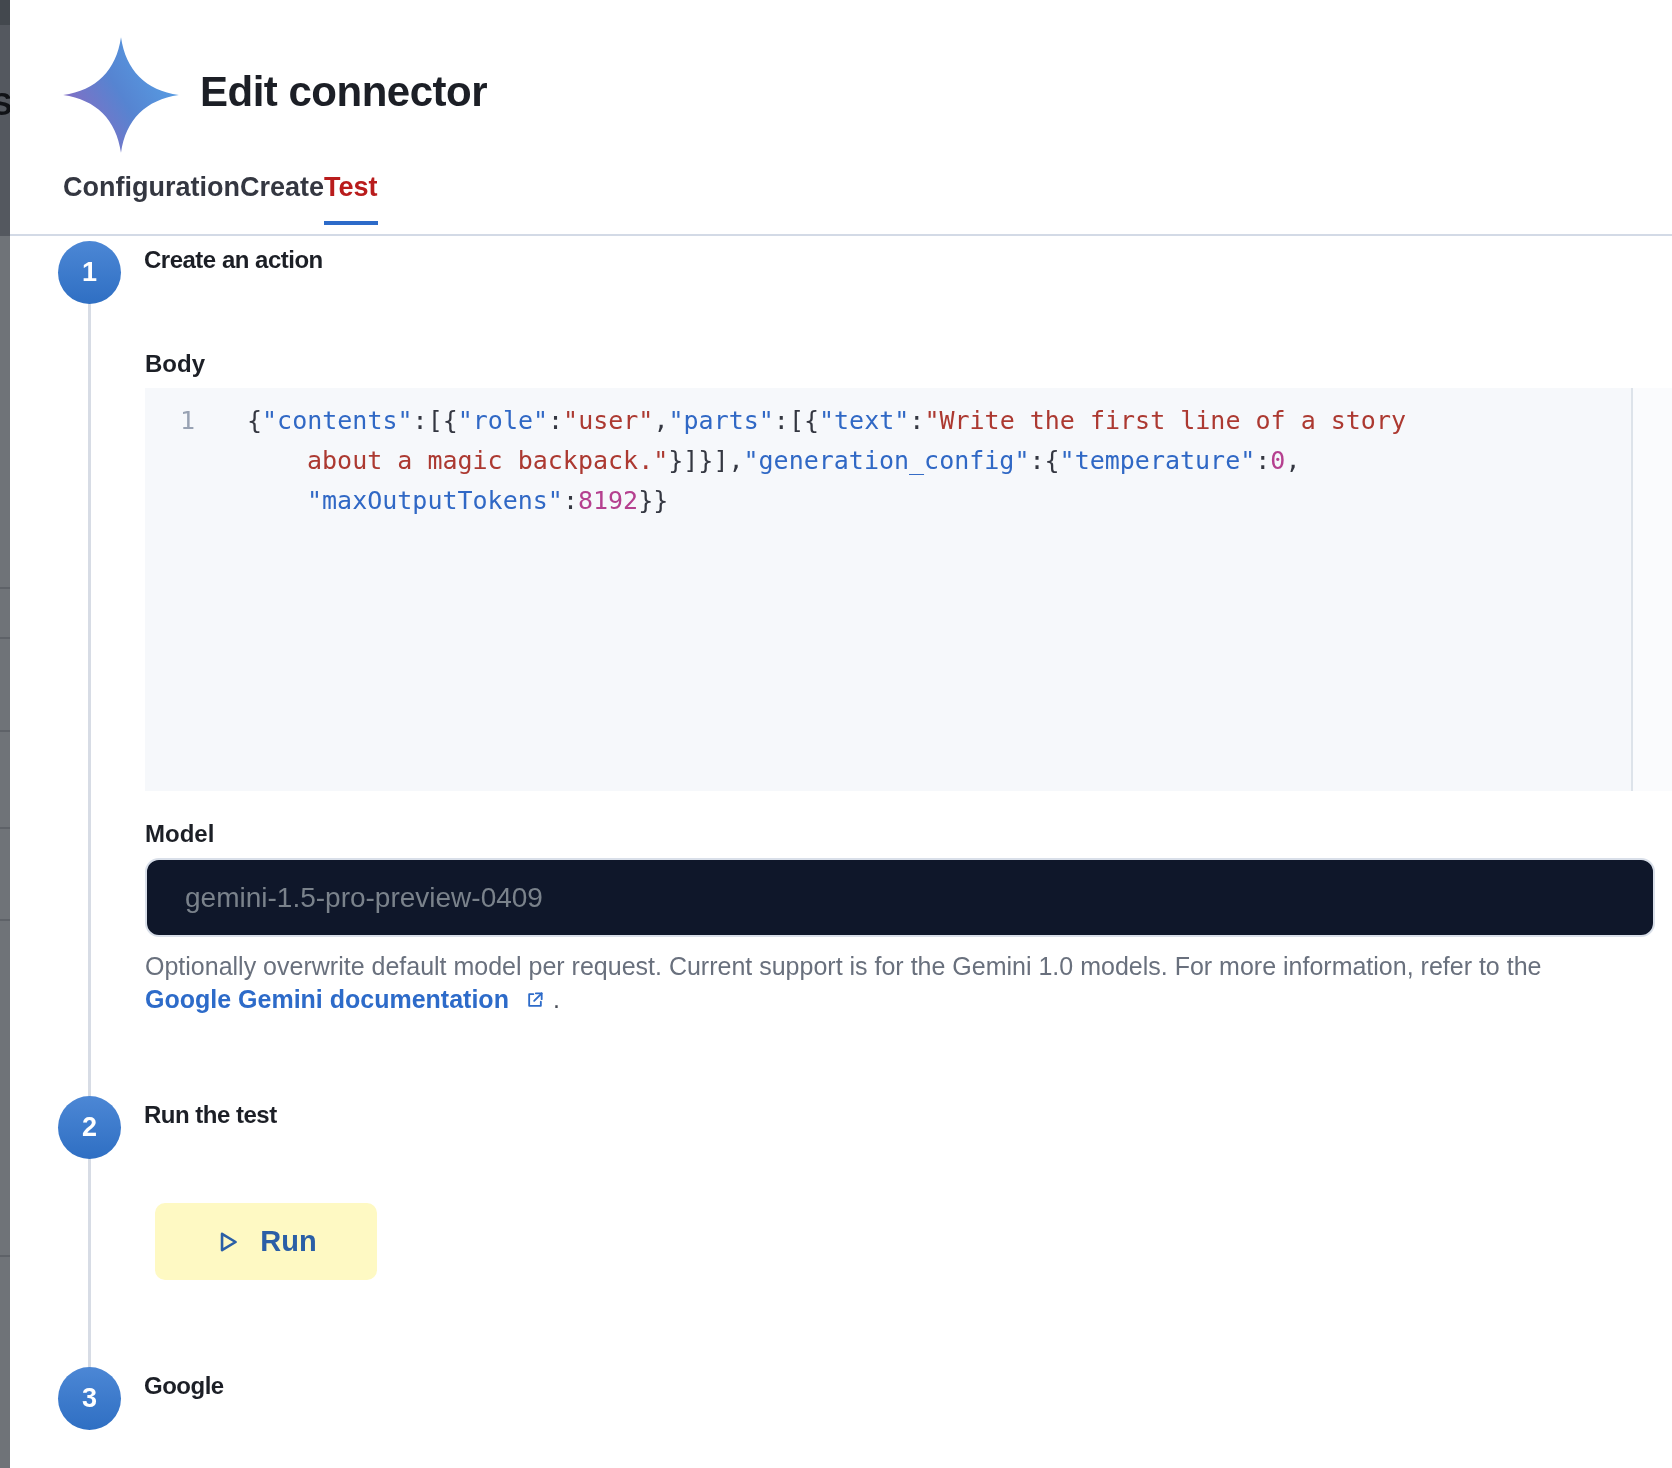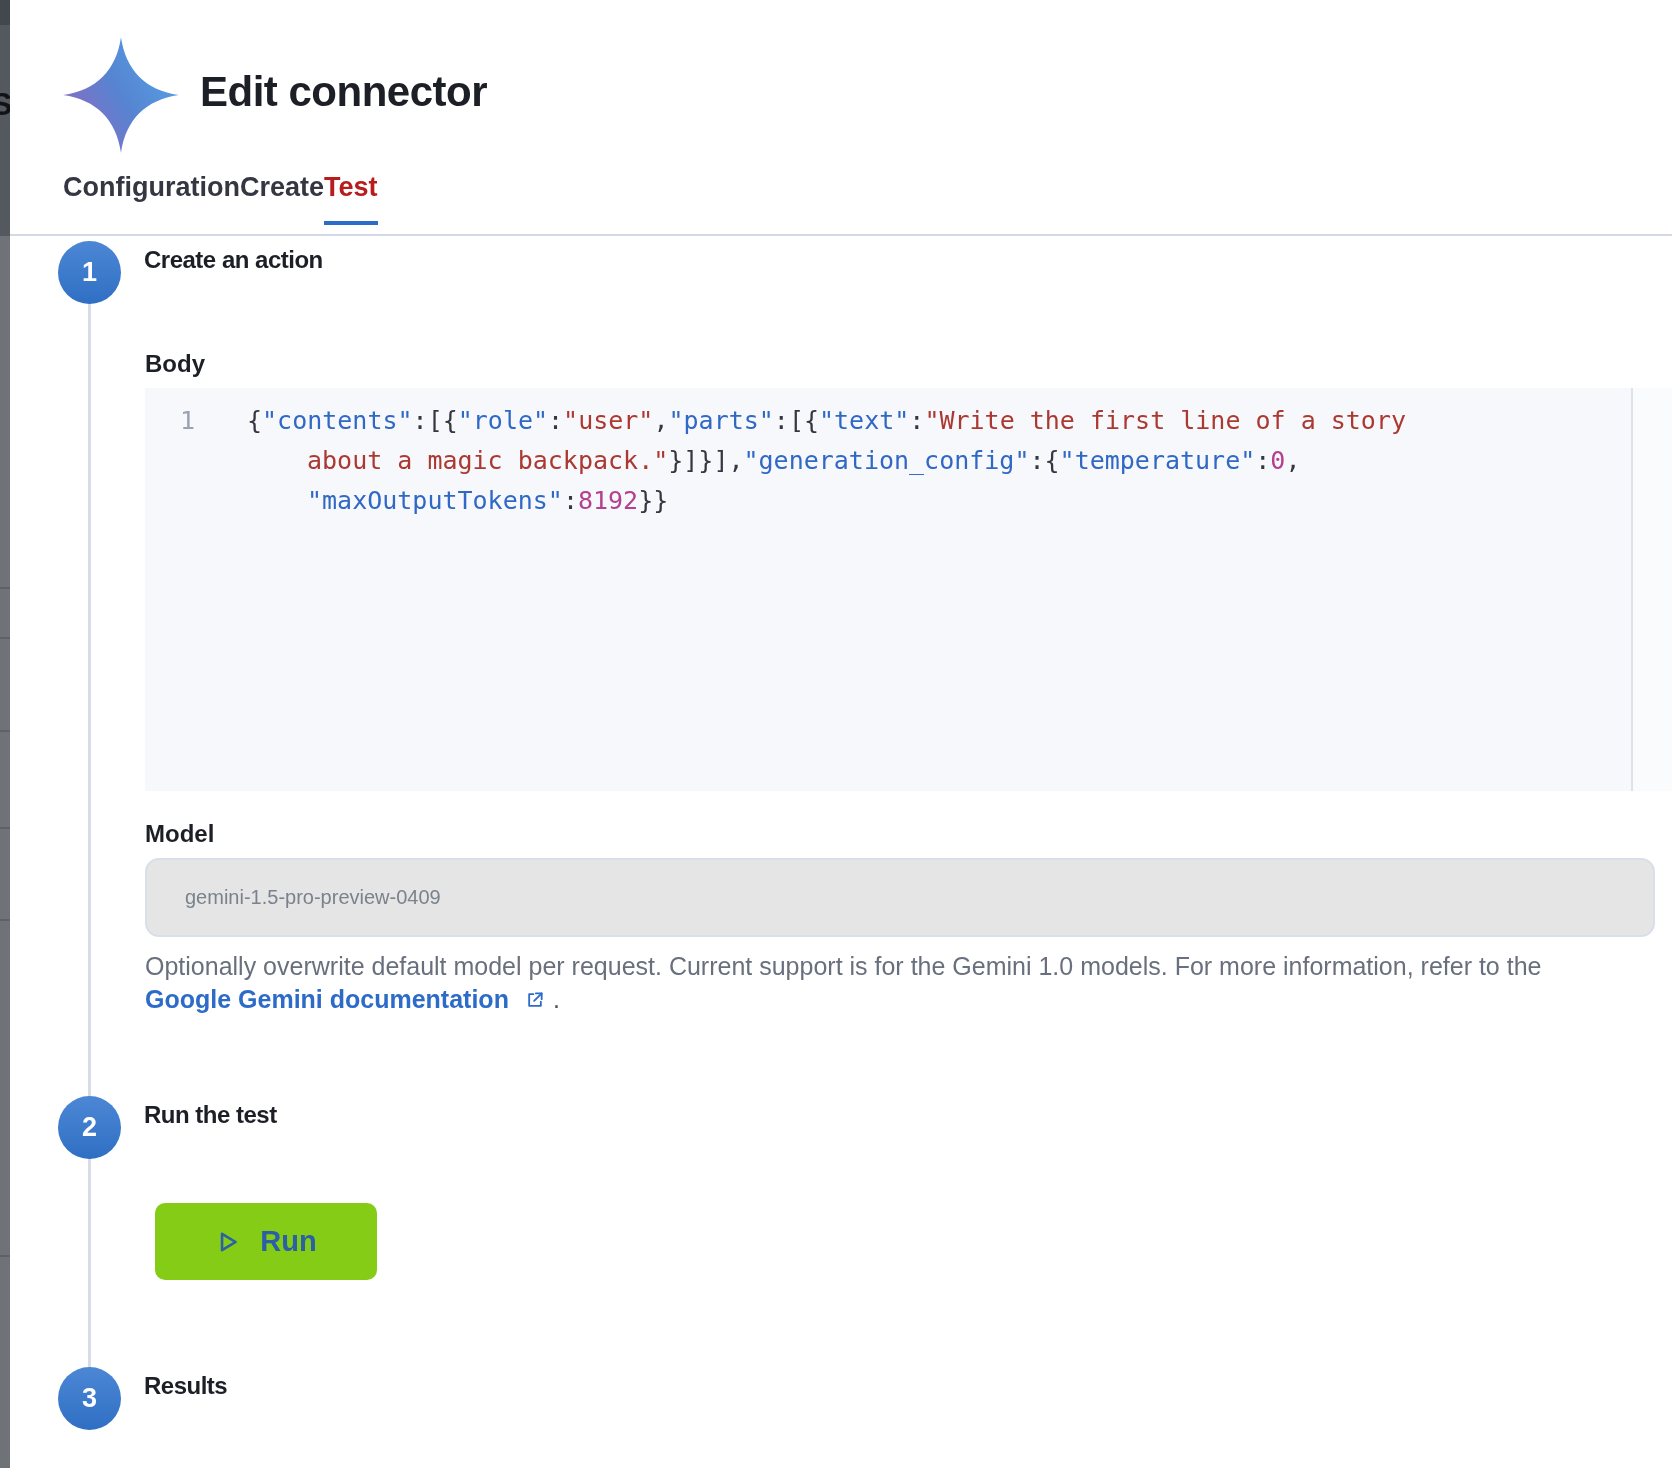--- a/index.html
+++ b/index.html
@@ -43,31 +43,31 @@
   .gutter { width:50px; text-align:right; flex:none; }
   .gutter .line-num { font-family:"DejaVu Sans Mono","Liberation Mono",monospace; font-size:25px; line-height:40px; color:#98A2B3; }
   .code-lines { padding-left:52px; font-family:"DejaVu Sans Mono","Liberation Mono",monospace; font-size:25px; line-height:40px; white-space:pre; }
   .code-line.indent { padding-left:60px; }
   .tk-p { color:#343741; }
   .tk-key { color:#3068C5; }
   .tk-str { color:#AC3931; }
   .tk-num { color:#B5408F; }
 
   
-  .model-input { position:absolute; left:135px; top:858px; width:1510px; height:79px; background:#e5e5e5;
-    border:2px solid #D9DFE9; border-radius:14px; padding:0 38px; font-size:20px; color:#7A828B;
+  .model-input { position:absolute; left:135px; top:858px; width:1510px; height:79px; background:#0f172a;
+    border:2px solid #D9DFE9; border-radius:14px; padding:0 38px; font-size:28px; color:#7A828B;
     font-family:"Liberation Sans","DejaVu Sans",sans-serif; outline:none; }
   .help-text { position:absolute; left:135px; top:951px; width:1460px; font-size:25px; line-height:31px; color:#69707D; }
   .help-link-row { margin-top:2px; display:flex; align-items:center; gap:8px; }
   .doc-link { color:#2D6BC9; font-weight:700; text-decoration:none; cursor:pointer; display:inline-flex; align-items:center; gap:16px; }
   .ext-icon { width:20px; height:20px; }
   .after-link { color:#4a4f58; }
 
   
-  .run-button { position:absolute; left:145px; top:1203px; width:222px; height:77px; background:#84cc16;
+  .run-button { position:absolute; left:145px; top:1203px; width:222px; height:77px; background:#fef9c3;
     border:none; border-radius:10px; display:flex; align-items:center; justify-content:center; gap:19px; cursor:pointer; }
   .run-button .run-label { color:#2B5FA6; font-size:29px; font-weight:600; }
   .play-icon { width:26px; height:26px; }
 </style>
 </head>
 <body>
 
 <div class="stage">
 
   <div class="bg-strip">
@@ -139,16 +139,16 @@
     </div>
 
     <h2 class="step-heading" style="top:1101px">Run the test</h2>
     <button class="run-button">
       <svg class="play-icon" viewBox="0 0 24 24" fill="none" stroke="#2B5FA6" stroke-width="2.4" stroke-linejoin="round">
         <path d="M6.5 4.5 L19 12 L6.5 19.5 Z"></path>
       </svg>
       <span class="run-label">Run</span>
     </button>
 
-    <h2 class="step-heading" style="top:1372px">Results</h2>
+    <h2 class="step-heading" style="top:1372px">Google</h2>
 
   </div>
 </div>
 
 </body></html>

